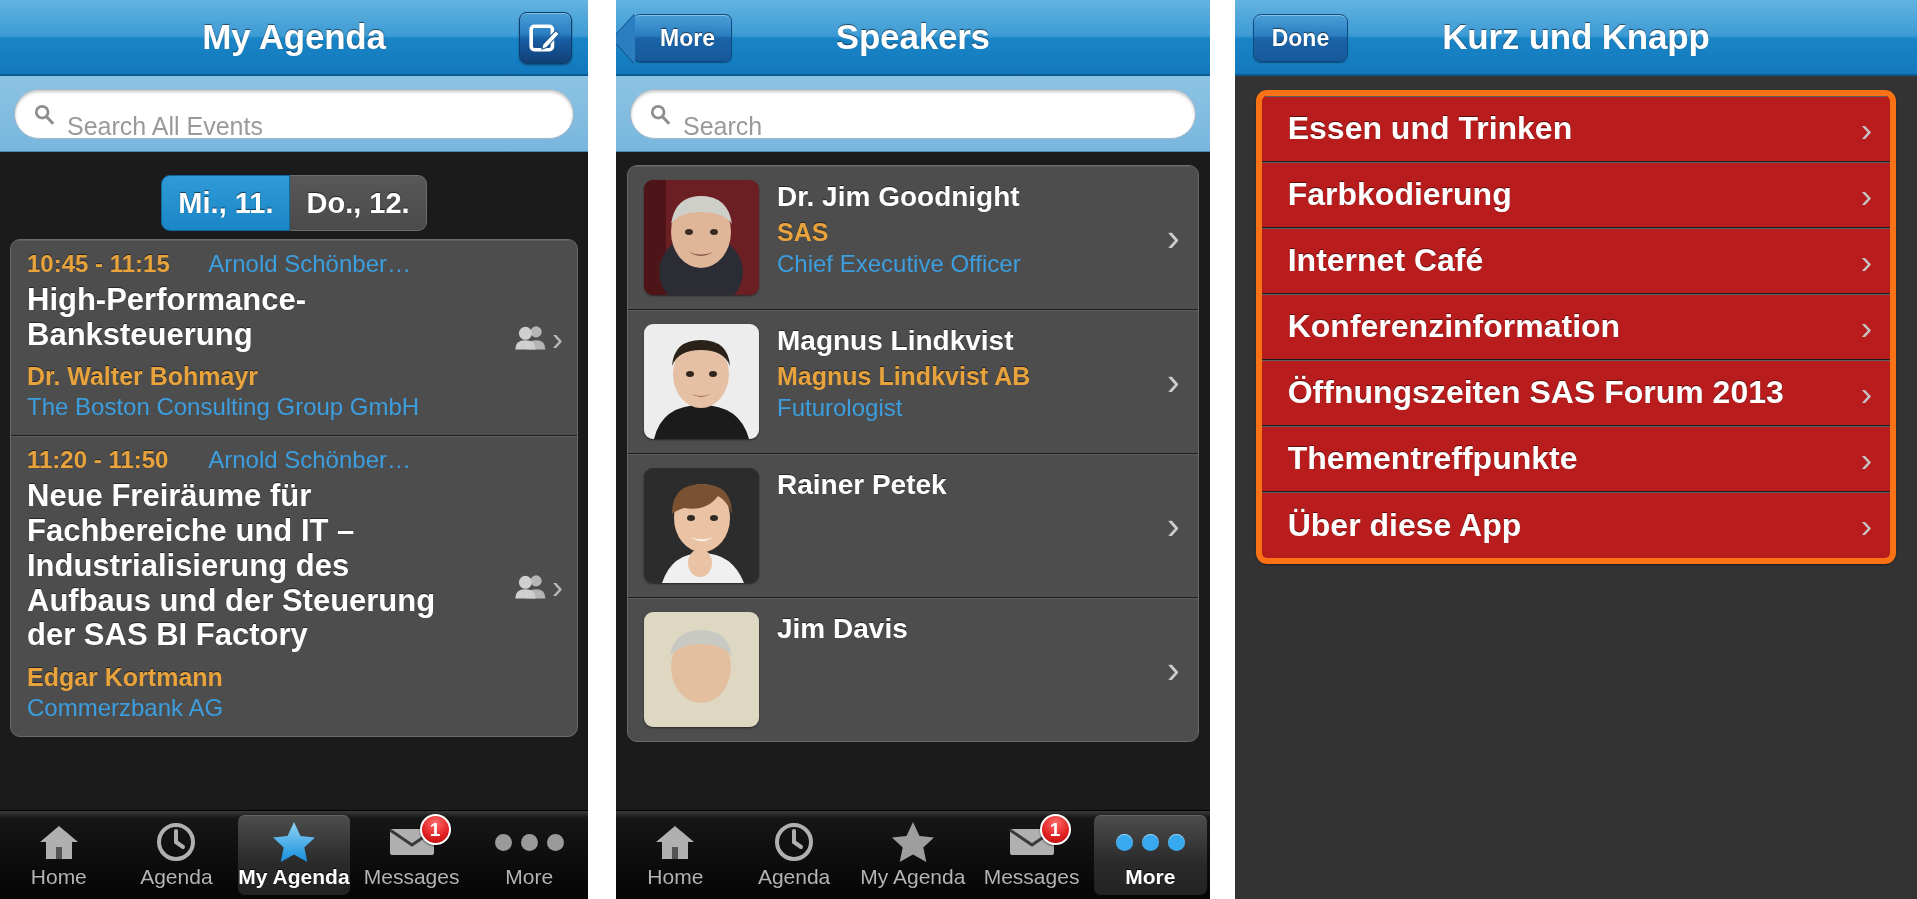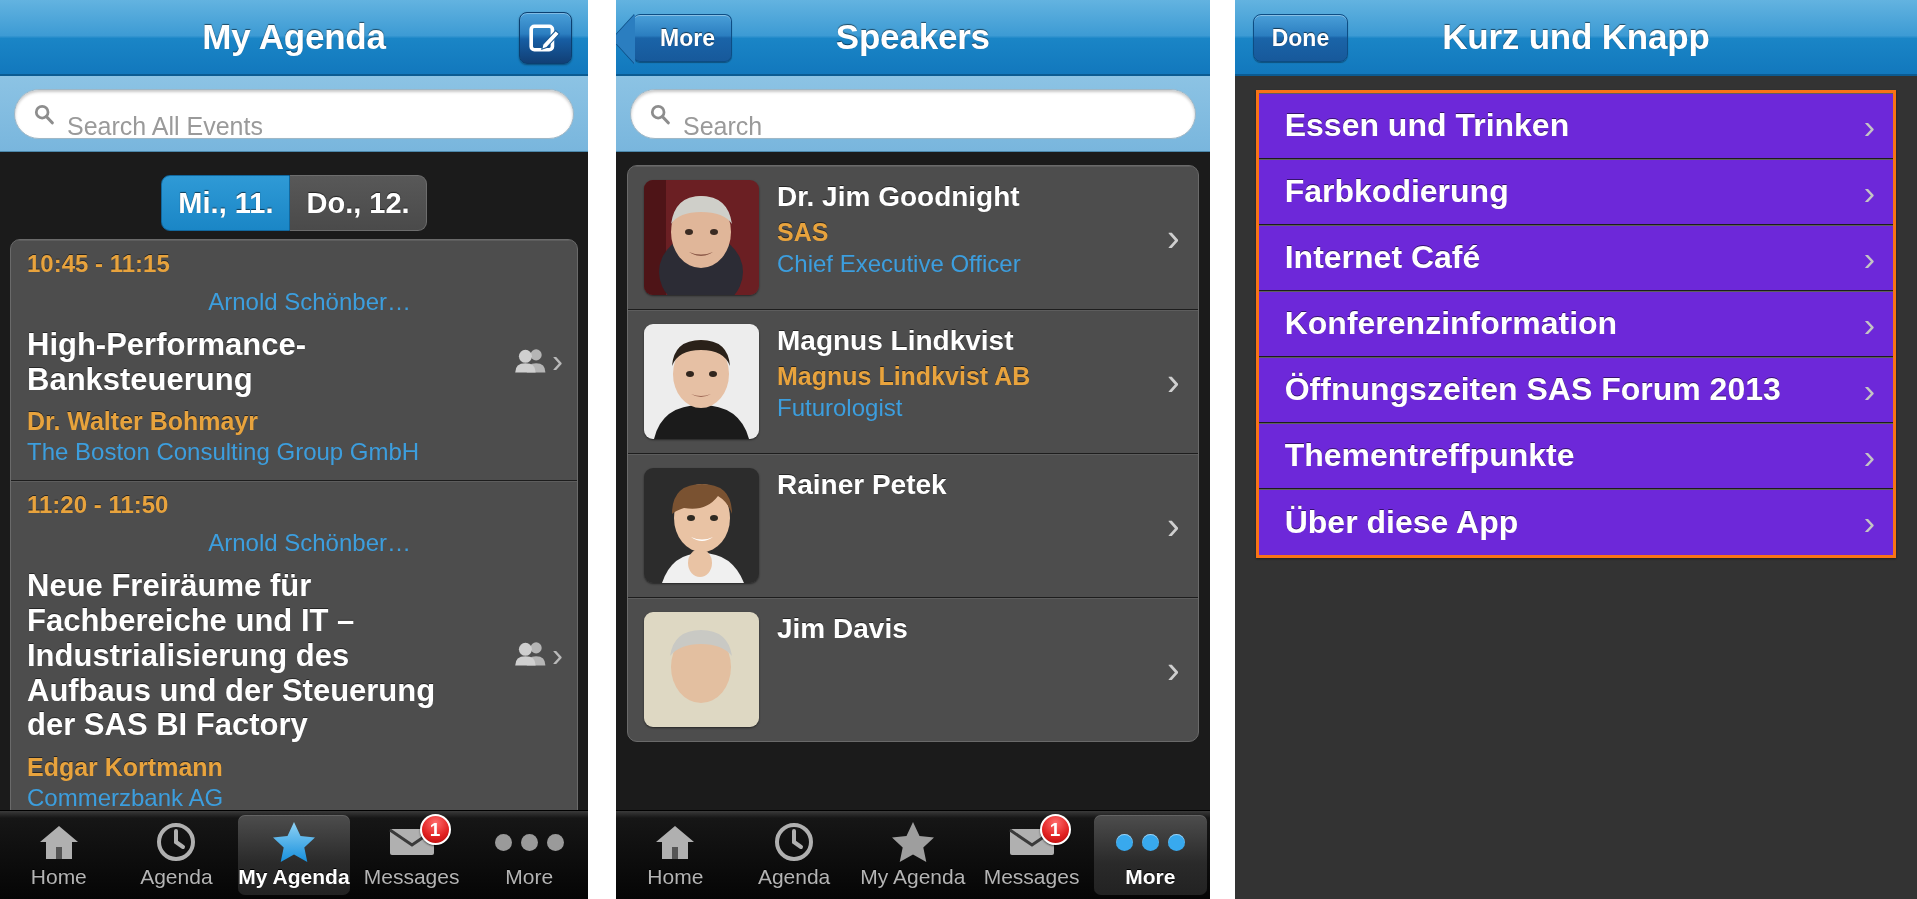--- a/index.html
+++ b/index.html
@@ -168,42 +168,41 @@
   .agenda-row {
     position:relative;
     padding:10px 16px 14px 16px;
     border-bottom:1px solid #1d1d1d;
     box-shadow:inset 0 1px 0 #5d5d5d;
   }
   .agenda-row:last-child { border-bottom:none; }
   .row-top {
     display:flex; align-items:baseline;
     gap:10px;
-    flex-direction:column;
   }
   .ev-time {
     color:#e8a33d;
     font-size:24px;
     font-weight:bold;
     text-shadow:0 -1px 0 rgba(0,0,0,.5);
     white-space:nowrap;
   }
   .ev-room {
     color:#3c9ede;
     font-size:24px;
     margin-left:auto;
     padding-right:150px;
     white-space:nowrap;
   }
   .ev-title {
     color:#ffffff;
     font-size:31px;
     font-weight:bold;
     line-height:1.12;
-    margin-top:12px;
+    margin-top:5px;
     padding-right:92px;
     text-shadow:0 -1px 0 rgba(0,0,0,.5);
   }
   .ev-speaker {
     color:#e8a33d;
     font-size:25px;
     font-weight:bold;
     margin-top:10px;
     text-shadow:0 -1px 0 rgba(0,0,0,.5);
   }
@@ -320,23 +319,23 @@
   }
   .sp-chev {
     position:absolute; right:18px; top:50%;
     transform:translateY(-50%);
     color:#cfcfcf; font-size:38px; font-weight:300; line-height:1;
   }
 
   
   .menu-wrap { padding:14px 21px 0 21px; }
   .menu-card {
-    background:#6d28d9;
-    border:3px solid #f97316;
-    border-radius:0;
+    background:#b91c1c;
+    border:6px solid #f97316;
+    border-radius:11px;
     overflow:hidden;
     box-shadow:0 1px 2px rgba(0,0,0,.4);
   }
   .menu-row {
     position:relative;
     min-height:66px;
     display:flex; align-items:center;
     padding:8px 44px 8px 26px;
     border-bottom:1px solid #1d1d1d;
     box-shadow:inset 0 1px 0 #5f5f5f;

